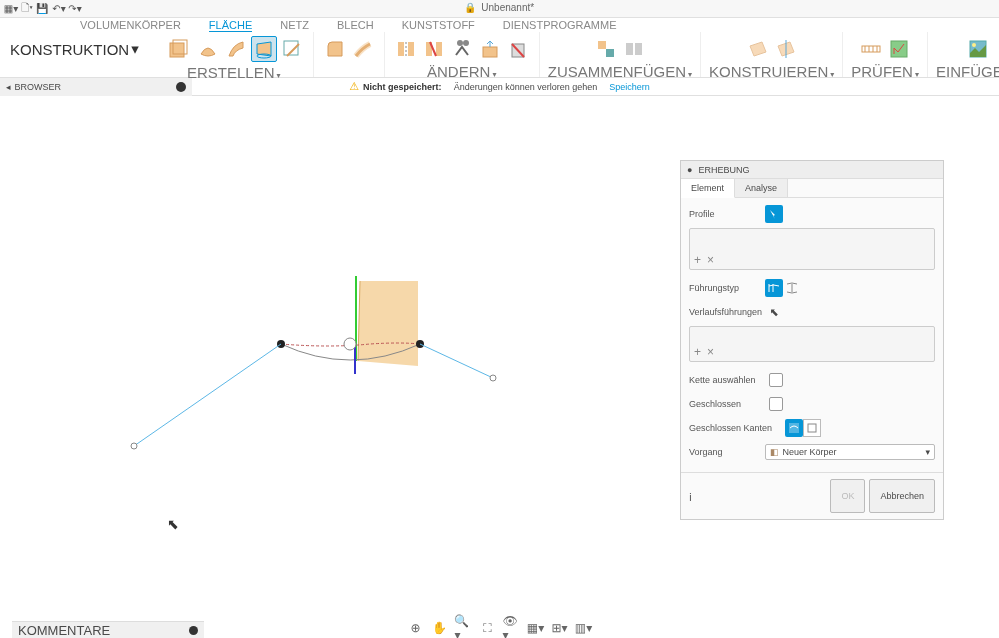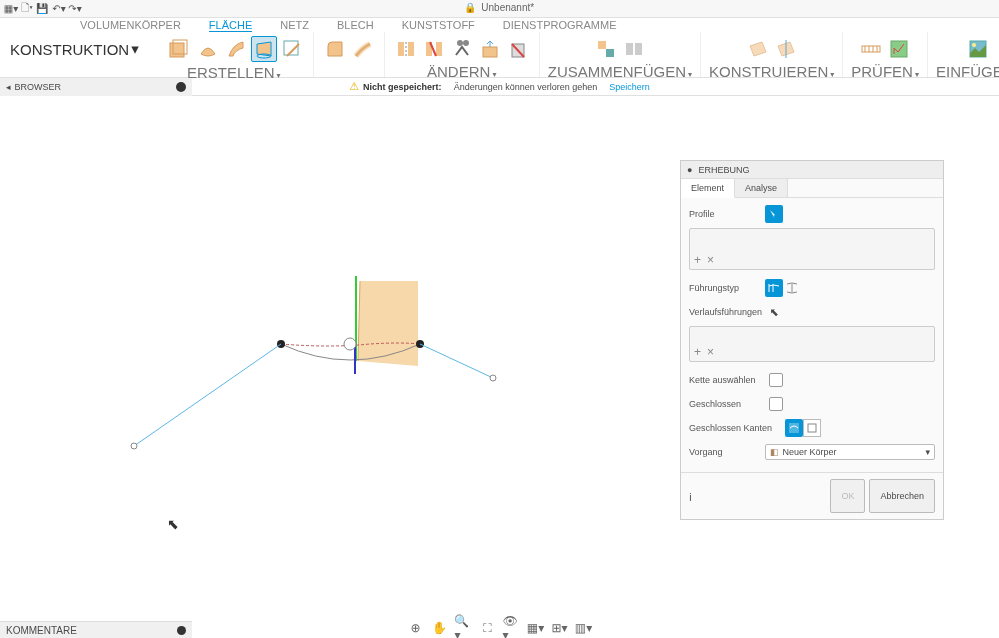--- a/index.html
+++ b/index.html
@@ -69,21 +69,21 @@
 .info-icon{font-size:11px;color:#555}
 .btns{display:flex;gap:4px}
 .btn{padding:11px 10px;font-size:9px;border:1px solid #bbb;background:#f0f0f0;cursor:pointer;border-radius:2px}
 .btn.disabled{color:#bbb;cursor:default}
 
 
 .viewbar{position:absolute;bottom:0;left:50%;transform:translateX(-50%);height:20px;display:flex;gap:6px;align-items:center}
 .vb-btn{width:18px;height:18px;display:flex;align-items:center;justify-content:center;color:#666;cursor:pointer;font-size:12px}
 
 
-.comments{position:absolute;bottom:0;left:0;width:192px;height:17px;background:#f0f0f0;border-top:1px solid #ddd;display:flex;align-items:center;justify-content:space-between;padding:0 6px;font-size:10px}
+.comments{position:absolute;bottom:0;left:12px;width:192px;height:17px;background:#f0f0f0;border-top:1px solid #ddd;display:flex;align-items:center;justify-content:space-between;padding:0 6px;font-size:13px}
 
 
 .ic-orange{color:#e8a65d}
 .ic-blue{color:#5aa7d6}
 .ic-gray{color:#888}
 svg{display:block}
 </style>
 </head>
 <body>
 

